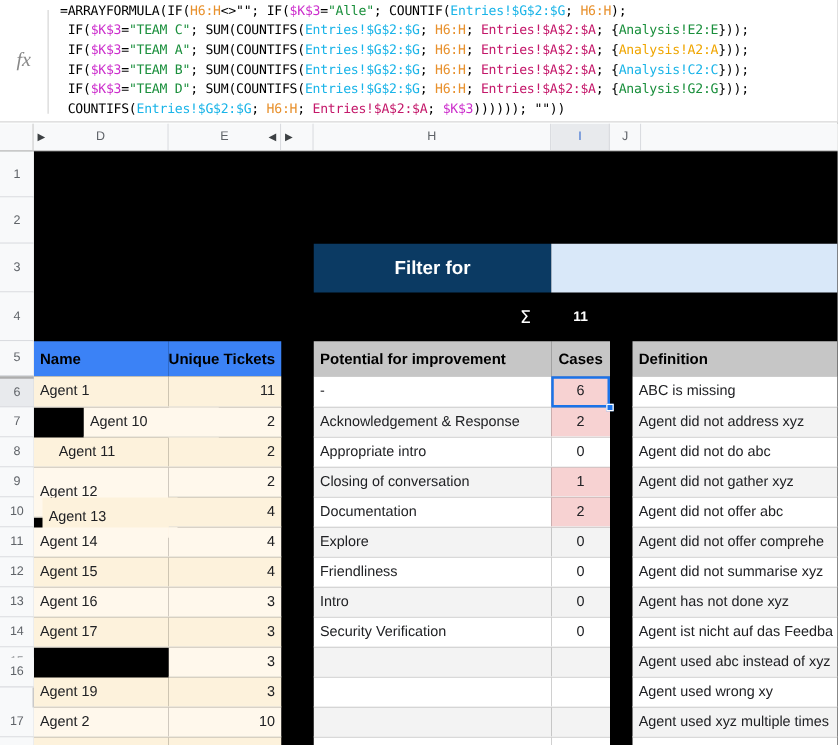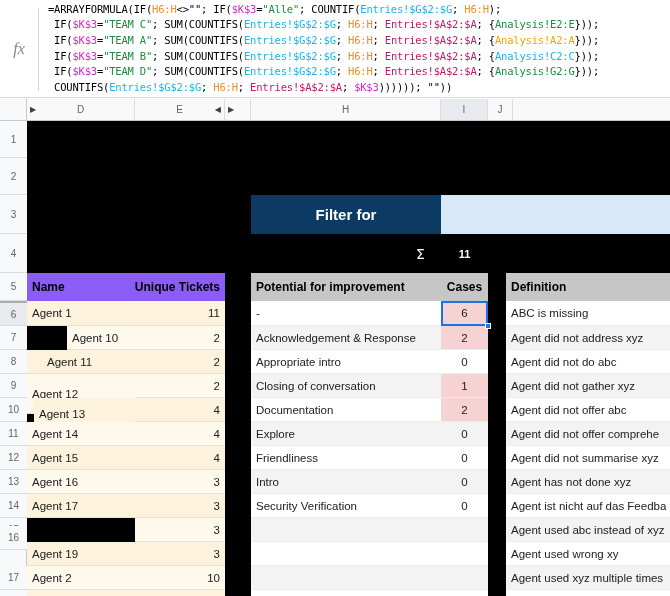--- a/index.html
+++ b/index.html
@@ -130,21 +130,21 @@
   #sum-sigma {
     color: #ffffff; font-family: "DejaVu Sans", sans-serif;
     font-size: 14px; justify-content: center;
   }
   #sum-count {
     color: #ffffff; font-weight: bold; font-size: 11px;
     justify-content: center;
   }
 
   
-  .hdr-yellow { background: #8b5cf6; color: #000000; font-weight: bold; font-size: 12px; }
+  .hdr-yellow { background: #3b82f6; color: #000000; font-weight: bold; font-size: 12px; }
   .hdr-grey   { background: #c6c6c6; color: #000000; font-weight: bold; font-size: 12px; }
 
   
   .row-a { background: #fdf2dc; }
   .row-b { background: #fff8ec; }
   .row-g1 { background: #ffffff; }
   .row-g2 { background: #f3f3f3; }
   .pink   { background: #f7d2d2; }
   .sep-line { border-bottom: 1px solid #e6e2d8; }
   .sep-line-g { border-bottom: 1px solid #ebebeb; }

